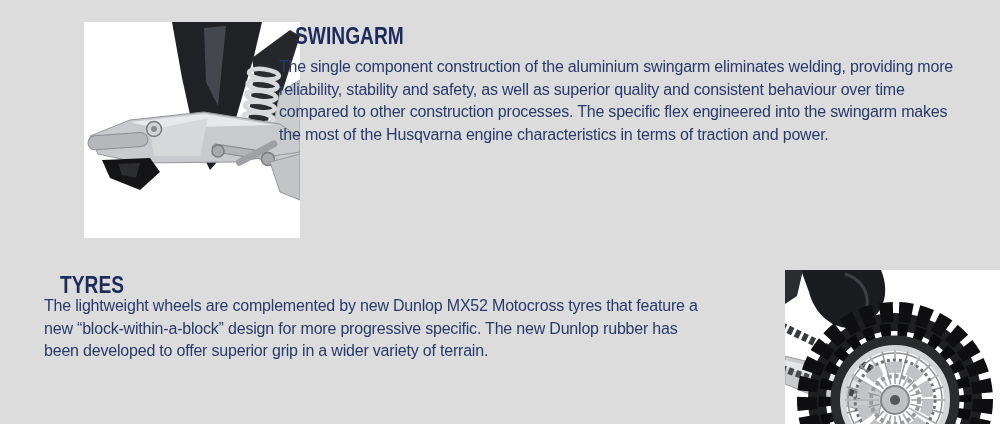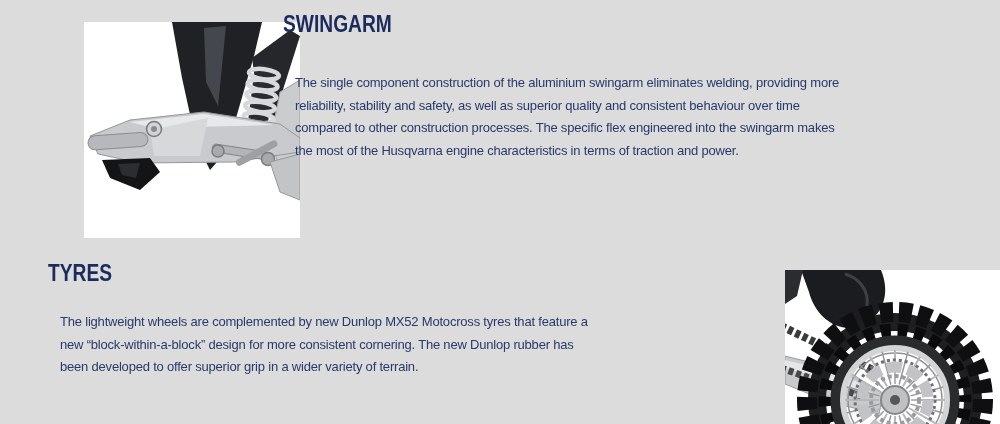--- a/index.html
+++ b/index.html
@@ -12,36 +12,36 @@
   }
   .photo{
     position:absolute;
     background:var(--panel-bg,#ffffff);
     overflow:hidden;
   }
   .photo svg{display:block;width:100%;height:100%;}
   .photo-swingarm{left:44px;top:6px;width:216px;height:216px;}
   .photo-tyre{left:745px;top:254px;width:215px;height:170px;}
   h2.sec-title{
-    position:absolute;margin:4px;
+    position:absolute;margin:16px;
     font-size:24px;font-weight:bold;line-height:26px;
     color:var(--heading-color,#1a2b5c);
     white-space:nowrap;
   }
   h2.sec-title .condense{
     display:inline-block;
     transform:scaleX(.8);
     transform-origin:0 50%;
   }
   .title-swingarm{left:279px;top:7px;}
   .title-tyres{left:44px;top:256px;}
   p.sec-body{
-    position:absolute;margin:16px;
+    position:absolute;margin:0;
     width:700px;
-    font-size:13px;line-height:22.5px;
+    font-size:16px;line-height:22.5px;
     letter-spacing:-0.2px;
     color:var(--body-color,#28396b);
     white-space:pre-line;
   }
   .body-swingarm{left:279px;top:56px;}
   .body-tyres{left:44px;top:295px;}
 </style>
 </head>
 <body>
 
@@ -89,21 +89,21 @@
     <h2 class="sec-title title-swingarm"><span class="condense">SWINGARM</span></h2>
     <p class="sec-body body-swingarm">The single component construction of the aluminium swingarm eliminates welding, providing more
 reliability, stability and safety, as well as superior quality and consistent behaviour over time
 compared to other construction processes. The specific flex engineered into the swingarm makes
 the most of the Husqvarna engine characteristics in terms of traction and power.</p>
   </section>
 
   <section>
     <h2 class="sec-title title-tyres"><span class="condense">TYRES</span></h2>
     <p class="sec-body body-tyres">The lightweight wheels are complemented by new Dunlop MX52 Motocross tyres that feature a
-new “block-within-a-block” design for more consistent cornering. The new Dunlop rubber has
+new “block-within-a-block” design for more progressive specific. The new Dunlop rubber has
 been developed to offer superior grip in a wider variety of terrain.</p>
     <figure class="photo photo-tyre">
       <svg viewBox="0 0 215 170">
         <defs>
           <line id="spk" y1="-16" y2="-50"></line>
         </defs>
         <rect width="215" height="170" fill="#ffffff"></rect>
 
         <path d="M16,0 L96,0 C106,24 98,46 76,56 C52,64 30,46 24,22 Z" fill="#1b1c1f"></path>
         <path d="M0,0 L18,0 L12,26 L0,34 Z" fill="#2b2c2f"></path>

